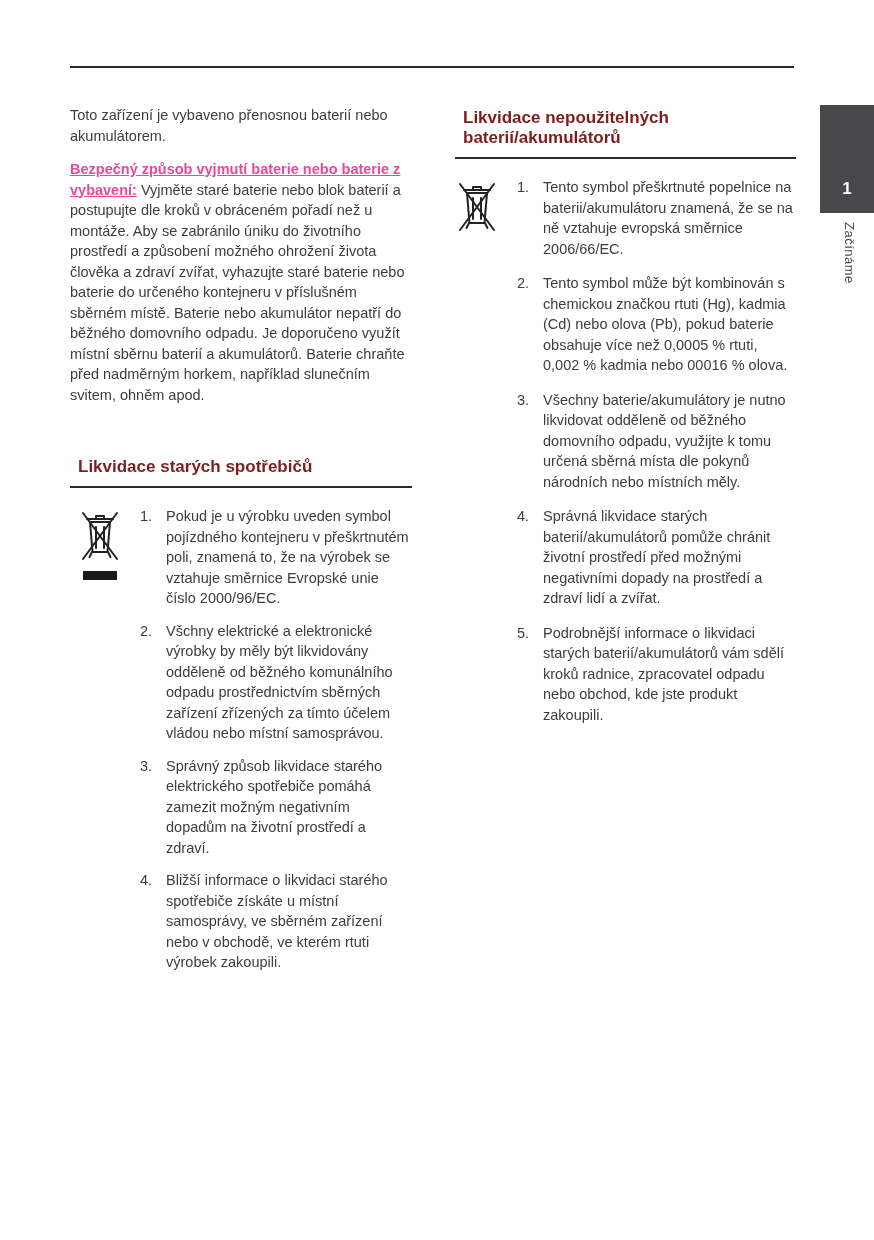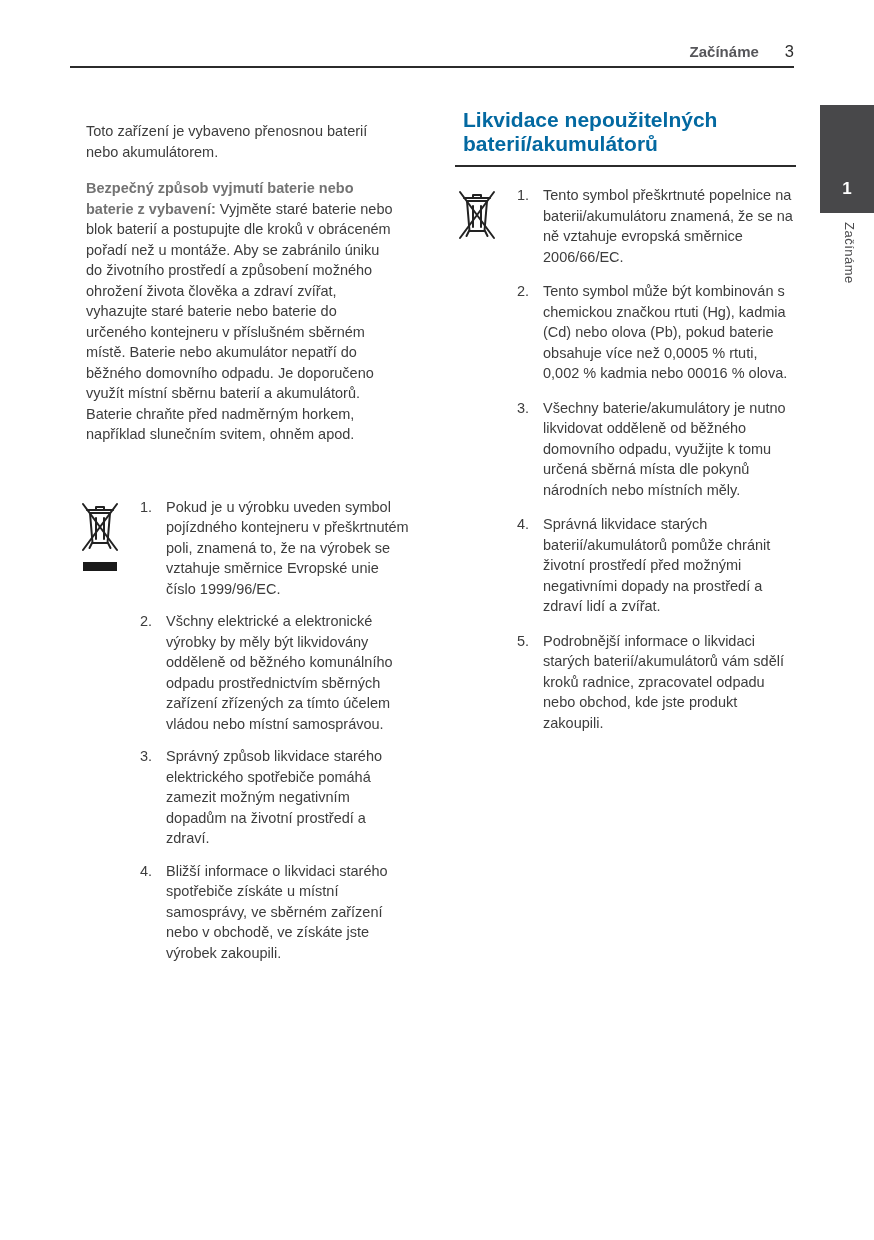--- a/index.html
+++ b/index.html
@@ -25,92 +25,90 @@
   .side-label{
     position:absolute;right:17px;top:222px;writing-mode:vertical-rl;
     font-size:13px;color:#4b4b4d;letter-spacing:0.5px;
   }
 
   
   .col{position:absolute;top:105px;}
   .col.left{left:70px;width:342px;}
   .col.right{left:455px;width:341px;top:108px;}
 
-  p{margin:16px;font-size:14.5px;line-height:20.5px;}
+  p{margin:0;font-size:14.5px;line-height:20.5px;}
   .intro{margin-bottom:13px;}
   .battery-para{margin-bottom:52px;}
-  .battery-para strong{color:#737373;}
+  .battery-para strong{color:#ec4899;text-decoration:underline;}
 
   h2.section{
-    font-size:21px;font-weight:bold;color:#0369a1;margin:0;
+    font-size:17px;font-weight:bold;color:#7f1d1d;margin:0;
     padding:0 0 9px 8px;border-bottom:2px solid #2b2b2b;
   }
 
   .section-body{display:flex;margin-top:18px;}
   .icon-cell{flex:0 0 70px;width:70px;box-sizing:border-box;padding-left:10px;padding-top:4px;}
   .col.right .icon-cell{flex:0 0 62px;width:62px;padding-left:2px;}
   .weee-bar{width:34px;height:9px;background:#1a1a1a;margin:5px 0 0 3px;}
 
   ol.plain{list-style:none;margin:0;padding:0;flex:1;}
   ol.plain li{display:flex;margin-bottom:12px;font-size:14.5px;line-height:20.5px;}
   .col.right ol.plain li{margin-bottom:14px;}
   ol.plain li .no{flex:0 0 26px;}
   ol.plain li .tx{flex:1;}
 </style>
 </head>
 <body>
 
 <div class="page">
 
-  <div class="header">
-    <span class="sec">Začínáme</span><span class="num">3</span>
-  </div>
   <div class="header-rule"></div>
 
   <div class="side-tab">
     <span class="n">1</span>
   </div>
   <div class="side-label">Začínáme</div>
 
   <div class="col left">
     <p class="intro">Toto zařízení je vybaveno přenosnou baterií nebo akumulátorem.</p>
 
     <p class="battery-para"><strong>Bezpečný způsob vyjmutí baterie nebo baterie z vybavení:</strong> <span>Vyjměte staré baterie nebo blok baterií a postupujte dle kroků v obráceném pořadí než u montáže. Aby se zabránilo úniku do životního prostředí a způsobení možného ohrožení života člověka a zdraví zvířat, vyhazujte staré baterie nebo baterie do určeného kontejneru v příslušném sběrném místě. Baterie nebo akumulátor nepatří do běžného domovního odpadu. Je doporučeno využít místní sběrnu baterií a akumulátorů. Baterie chraňte před nadměrným horkem, například slunečním svitem, ohněm apod.</span></p>
 
+    <h2 class="section">Likvidace starých spotřebičů</h2>
 
     <div class="section-body">
       <div class="icon-cell">
         <svg width="40" height="52" viewBox="0 0 40 52">
           <g fill="none" stroke="#222222" stroke-width="2" stroke-linecap="round" stroke-linejoin="round">
             <path d="M16 6 h8 M16 6 v3 M24 6 v3"></path>
             <path d="M7 9 h26"></path>
             <path d="M10 12 L12.5 42 L27.5 42 L30 12 Z"></path>
             <path d="M16 17 v21 M24 17 v21"></path>
             <path d="M12 42 l-2.5 5 M28 42 l2.5 5"></path>
             <path d="M3 3 L37 49 M37 3 L3 49"></path>
           </g>
         </svg>
         <div class="weee-bar"></div>
       </div>
       <ol class="plain">
         <li>
             <span class="no">1.</span>
-            <span class="tx">Pokud je u výrobku uveden symbol pojízdného kontejneru v přeškrtnutém poli, znamená to, že na výrobek se vztahuje směrnice Evropské unie číslo 1999/96/EC.</span>
+            <span class="tx">Pokud je u výrobku uveden symbol pojízdného kontejneru v přeškrtnutém poli, znamená to, že na výrobek se vztahuje směrnice Evropské unie číslo 2000/96/EC.</span>
           </li>
         <li>
             <span class="no">2.</span>
             <span class="tx">Všchny elektrické a elektronické výrobky by měly být likvidovány odděleně od běžného komunálního odpadu prostřednictvím sběrných zařízení zřízených za tímto účelem vládou nebo místní samosprávou.</span>
           </li>
         <li>
             <span class="no">3.</span>
             <span class="tx">Správný způsob likvidace starého elektrického spotřebiče pomáhá zamezit možným negativním dopadům na životní prostředí a zdraví.</span>
           </li>
         <li>
             <span class="no">4.</span>
-            <span class="tx">Bližší informace o likvidaci starého spotřebiče získáte u místní samosprávy, ve sběrném zařízení nebo v obchodě, ve získáte jste výrobek zakoupili.</span>
+            <span class="tx">Bližší informace o likvidaci starého spotřebiče získáte u místní samosprávy, ve sběrném zařízení nebo v obchodě, ve kterém rtuti výrobek zakoupili.</span>
           </li>
       </ol>
     </div>
   </div>
 
   <div class="col right">
     <h2 class="section">Likvidace nepoužitelných baterií/akumulátorů</h2>
 
     <div class="section-body">
       <div class="icon-cell">

